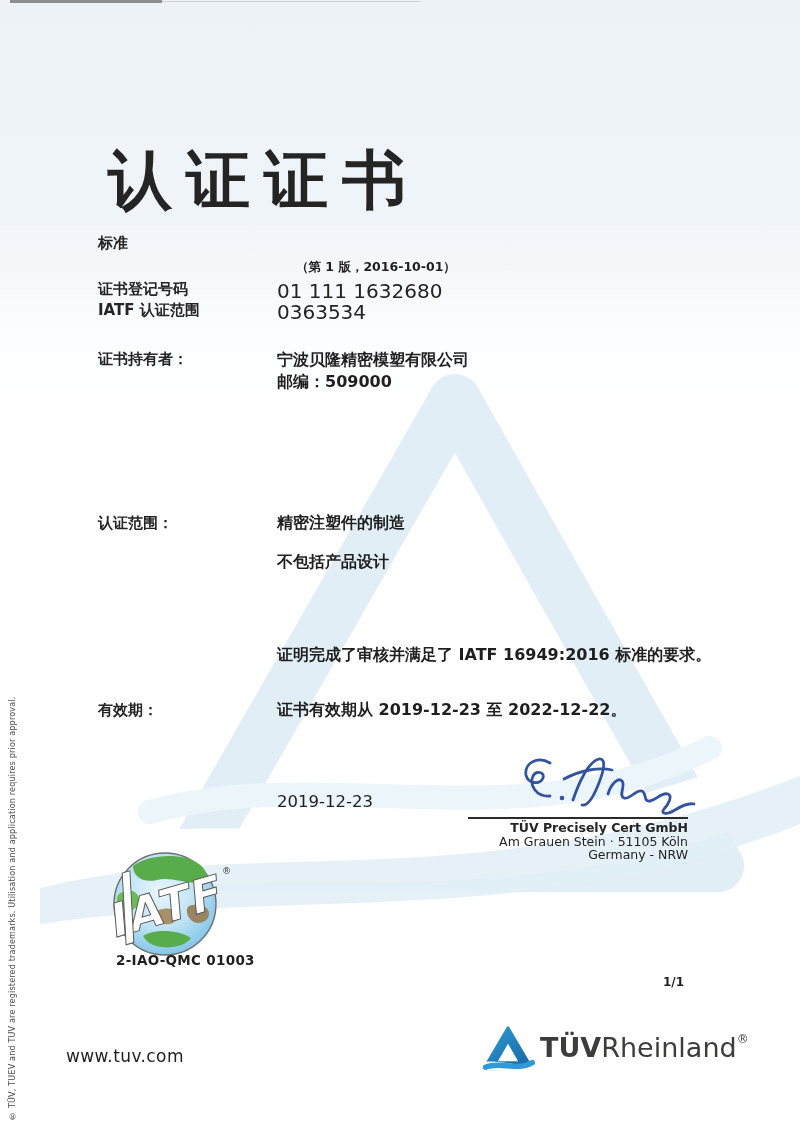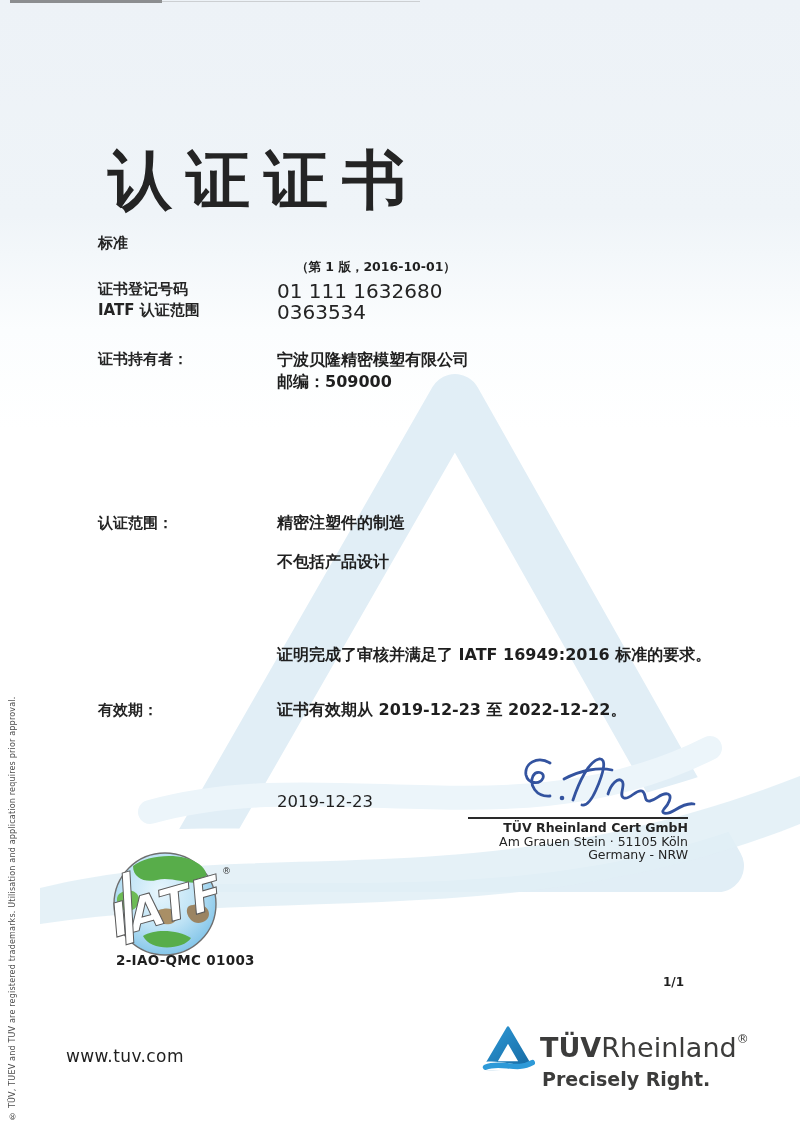--- a/index.html
+++ b/index.html
@@ -110,21 +110,21 @@
         <path d="M33,11 C20,3 7,12 9,23 C11,32 23,33 26,26 C28,20 19,18 16,24 C12,33 19,45 33,44"></path>
         <path d="M56,48 C62,30 72,9 82,7 C90,6 87,20 79,38 C75,47 70,54 65,53"></path>
         <path d="M47,27 C64,18 82,15 95,18"></path>
         <path d="M91,42 C94,32 101,25 105,29 C109,33 101,44 107,46 C113,48 119,37 125,39 C130,41 126,50 133,49 C140,48 144,40 151,42 C156,44 151,53 147,57 C143,62 150,63 158,58 C166,53 172,51 177,52"></path>
       </g>
       <circle cx="45" cy="46" r="2.3" fill="#33539f"></circle>
     </svg>
     <div class="sig-rule"></div>
 
     <div class="issuer">
-      <div class="n">TÜV Rheinland Cert GmbH</div>
+      <div class="n">TÜV Precisely Cert GmbH</div>
       <div>Am Grauen Stein · 51105 Köln</div>
       <div>Germany - NRW</div>
     </div>
 
     <svg class="iatf-logo" viewBox="0 0 128 112" aria-hidden="true">
       <defs>
         <radialGradient id="ocean" cx="45%" cy="38%" r="65%">
           <stop offset="0%" stop-color="#e8f6fd"></stop>
           <stop offset="55%" stop-color="#bfe3f5"></stop>
           <stop offset="100%" stop-color="#7fc3e8"></stop>
@@ -154,18 +154,17 @@
           <stop offset="0%" stop-color="#2e9ad8"></stop>
           <stop offset="100%" stop-color="#15679f"></stop>
         </linearGradient>
       </defs>
       <path d="M30,2 L57,48 L3,48 Z M30,17 L44,41 L16,41 Z" fill="url(#tb)" fill-rule="evenodd" stroke="url(#tb)" stroke-width="3" stroke-linejoin="round"></path>
       <path d="M-2,42 C18,34 40,50 62,38 L62,49 C40,57 18,45 -2,52 Z" fill="#ffffff"></path>
       <path d="M5,46 C22,39 40,51 57,41" stroke="#2e9ad8" stroke-width="6" fill="none" stroke-linecap="round"></path>
     </svg>
 
     <div class="brand-word"><span class="b">TÜV</span><span class="r">Rheinland</span><sup>®</sup></div>
-    <div class="brand-tagline">Precisely Right.</div>
 
     <div class="edge-notice">® TÜV, TUEV and TUV are registered trademarks. Utilisation and application requires prior approval.</div>
 
   </div>
 </div>
 
 </body></html>

